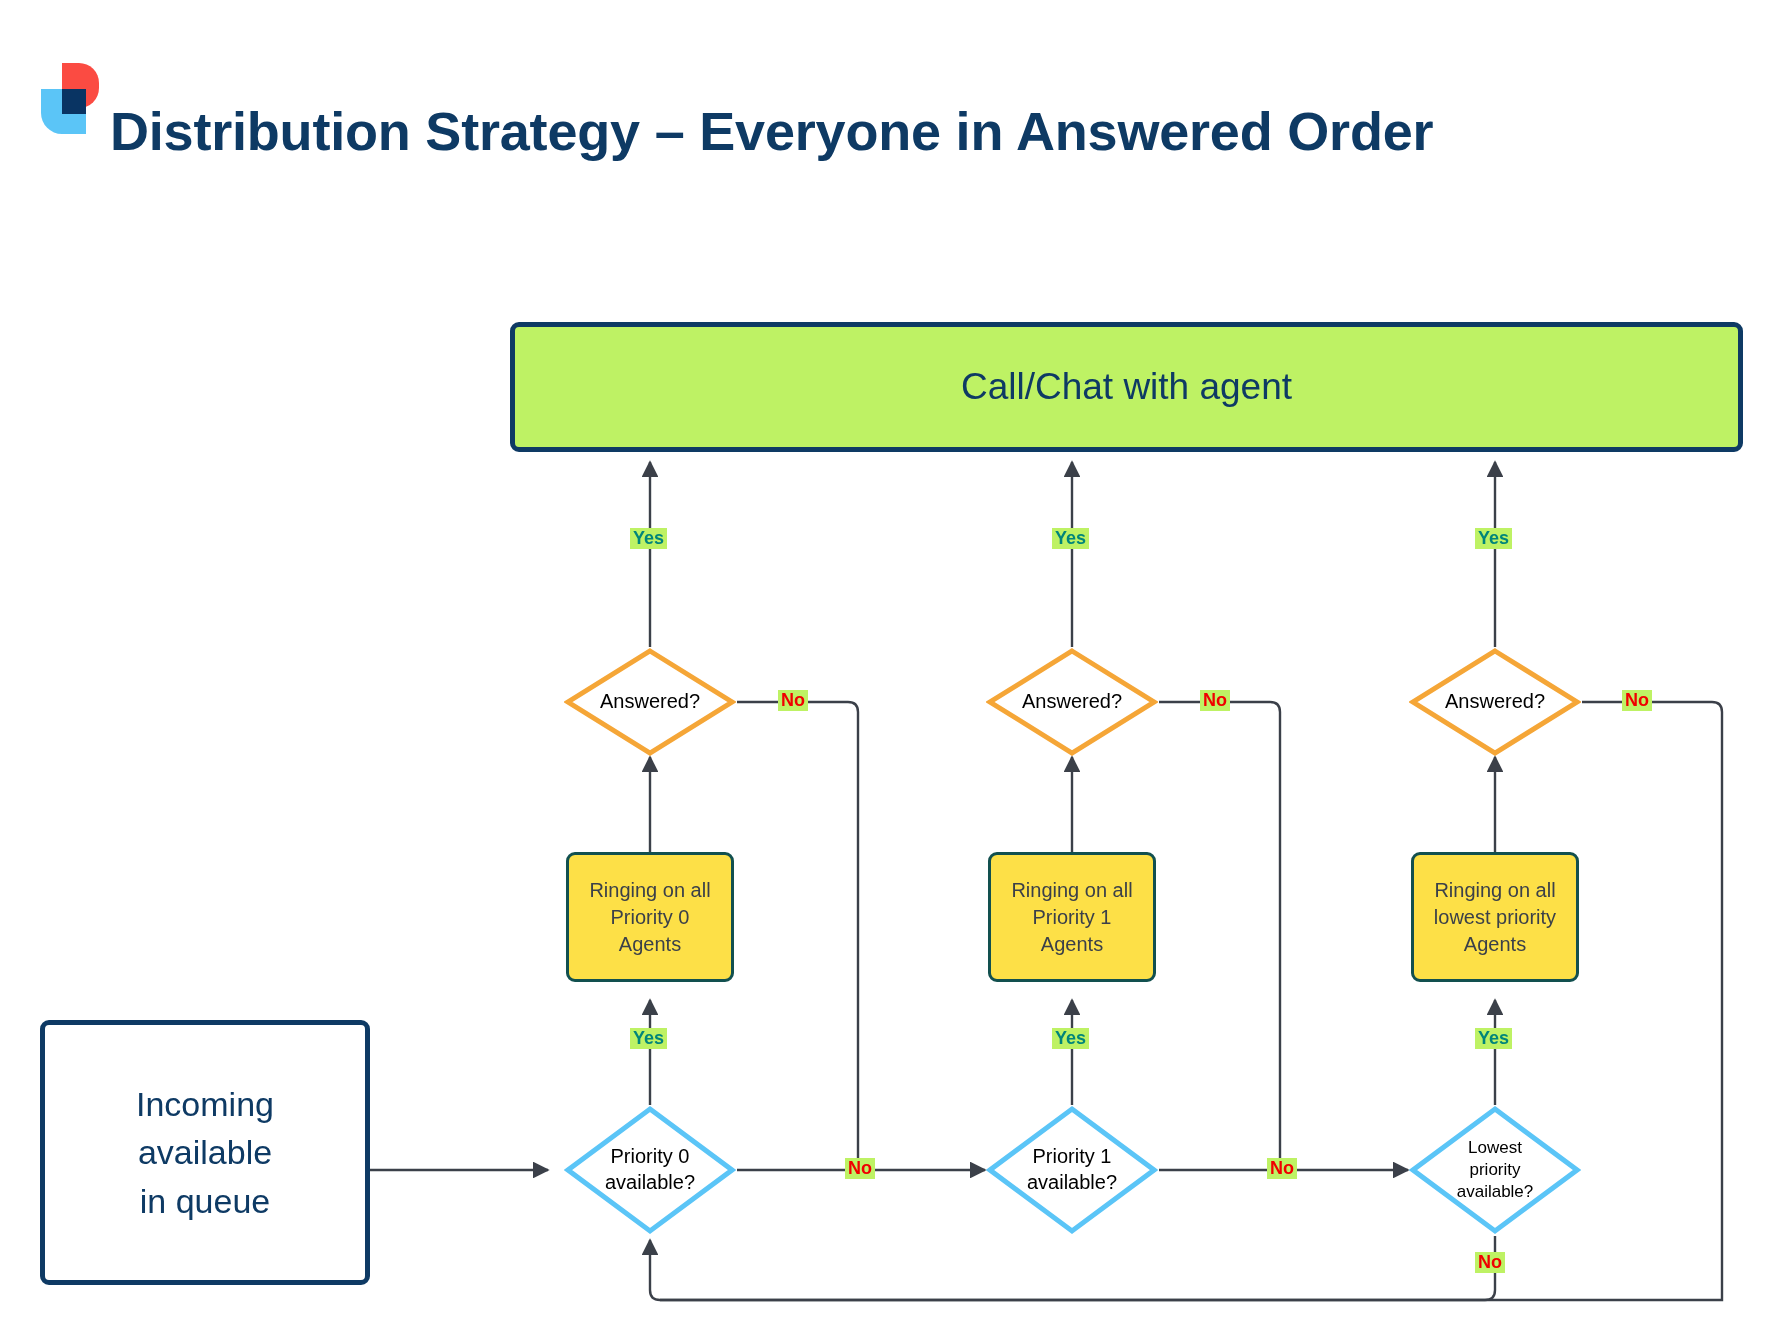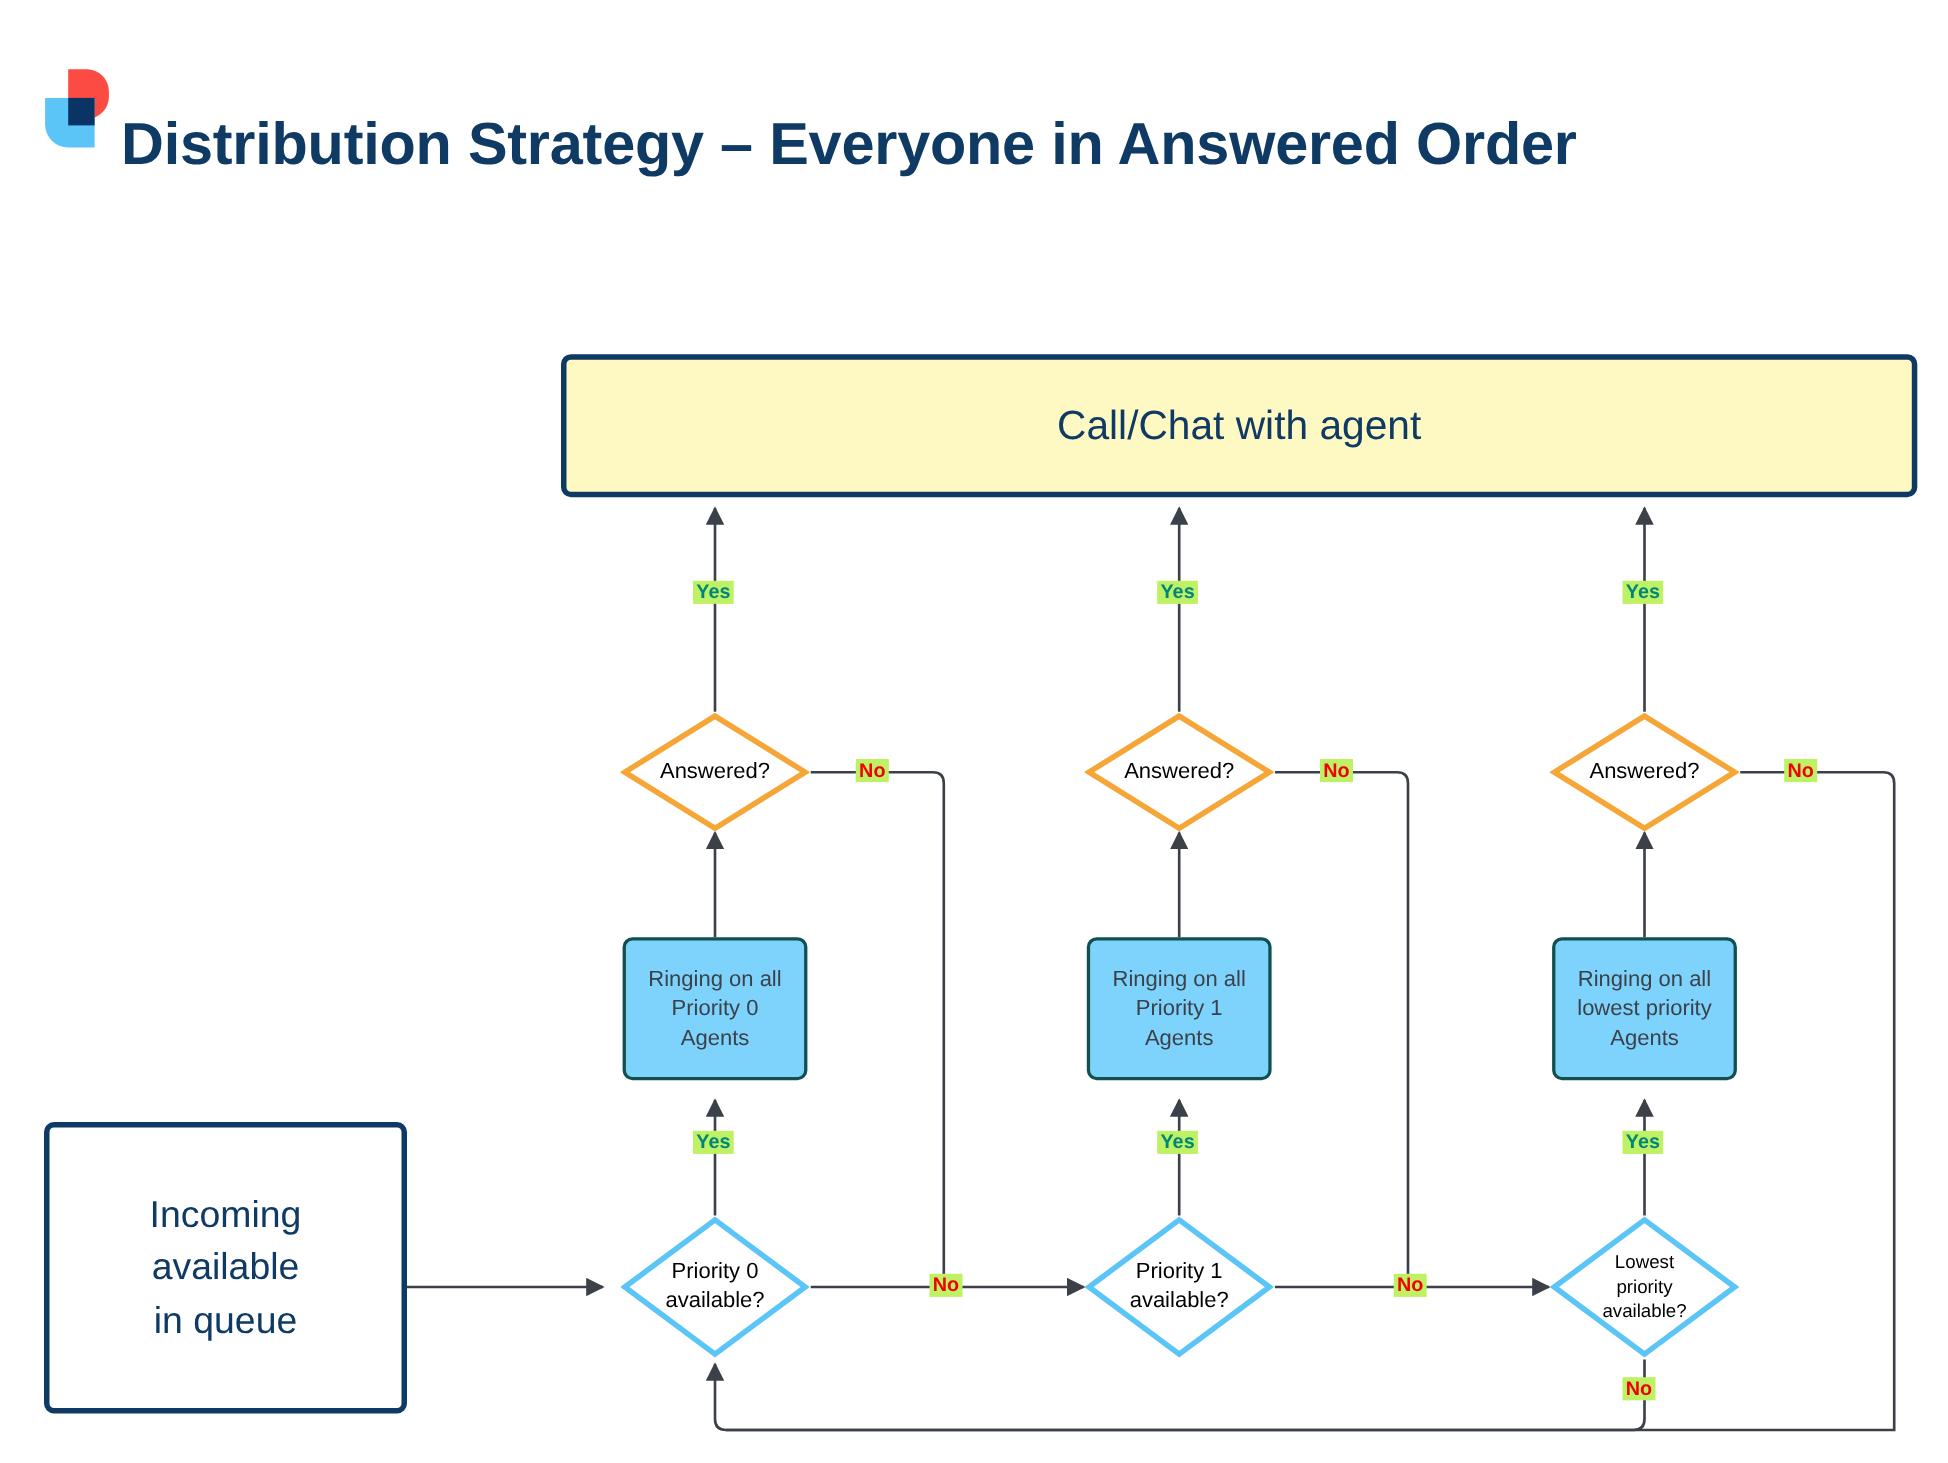--- a/index.html
+++ b/index.html
@@ -91,21 +91,21 @@
   }
 
   
   #call-chat-box {
     left: 510px;
     top: 322px;
     width: 1233px;
     height: 130px;
     border: 5px solid #0E3A64;
     border-radius: 9px;
-    background: #fef9c3;
+    background: #bef264;
     color: #0E3A64;
     font-size: 37px;
   }
 
   
   #incoming-box {
     left: 40px;
     top: 1020px;
     width: 330px;
     height: 265px;
@@ -116,21 +116,21 @@
     font-size: 34px;
     line-height: 1.42;
   }
 
   
   .process-box {
     width: 168px;
     height: 130px;
     border: 3px solid #12504F;
     border-radius: 9px;
-    background: #7dd3fc;
+    background: #fde047;
     color: #3B4049;
     font-size: 20px;
     line-height: 1.35;
   }
 
   
   .diamond-wrap {
     position: absolute;
   }
   .diamond-wrap svg {

